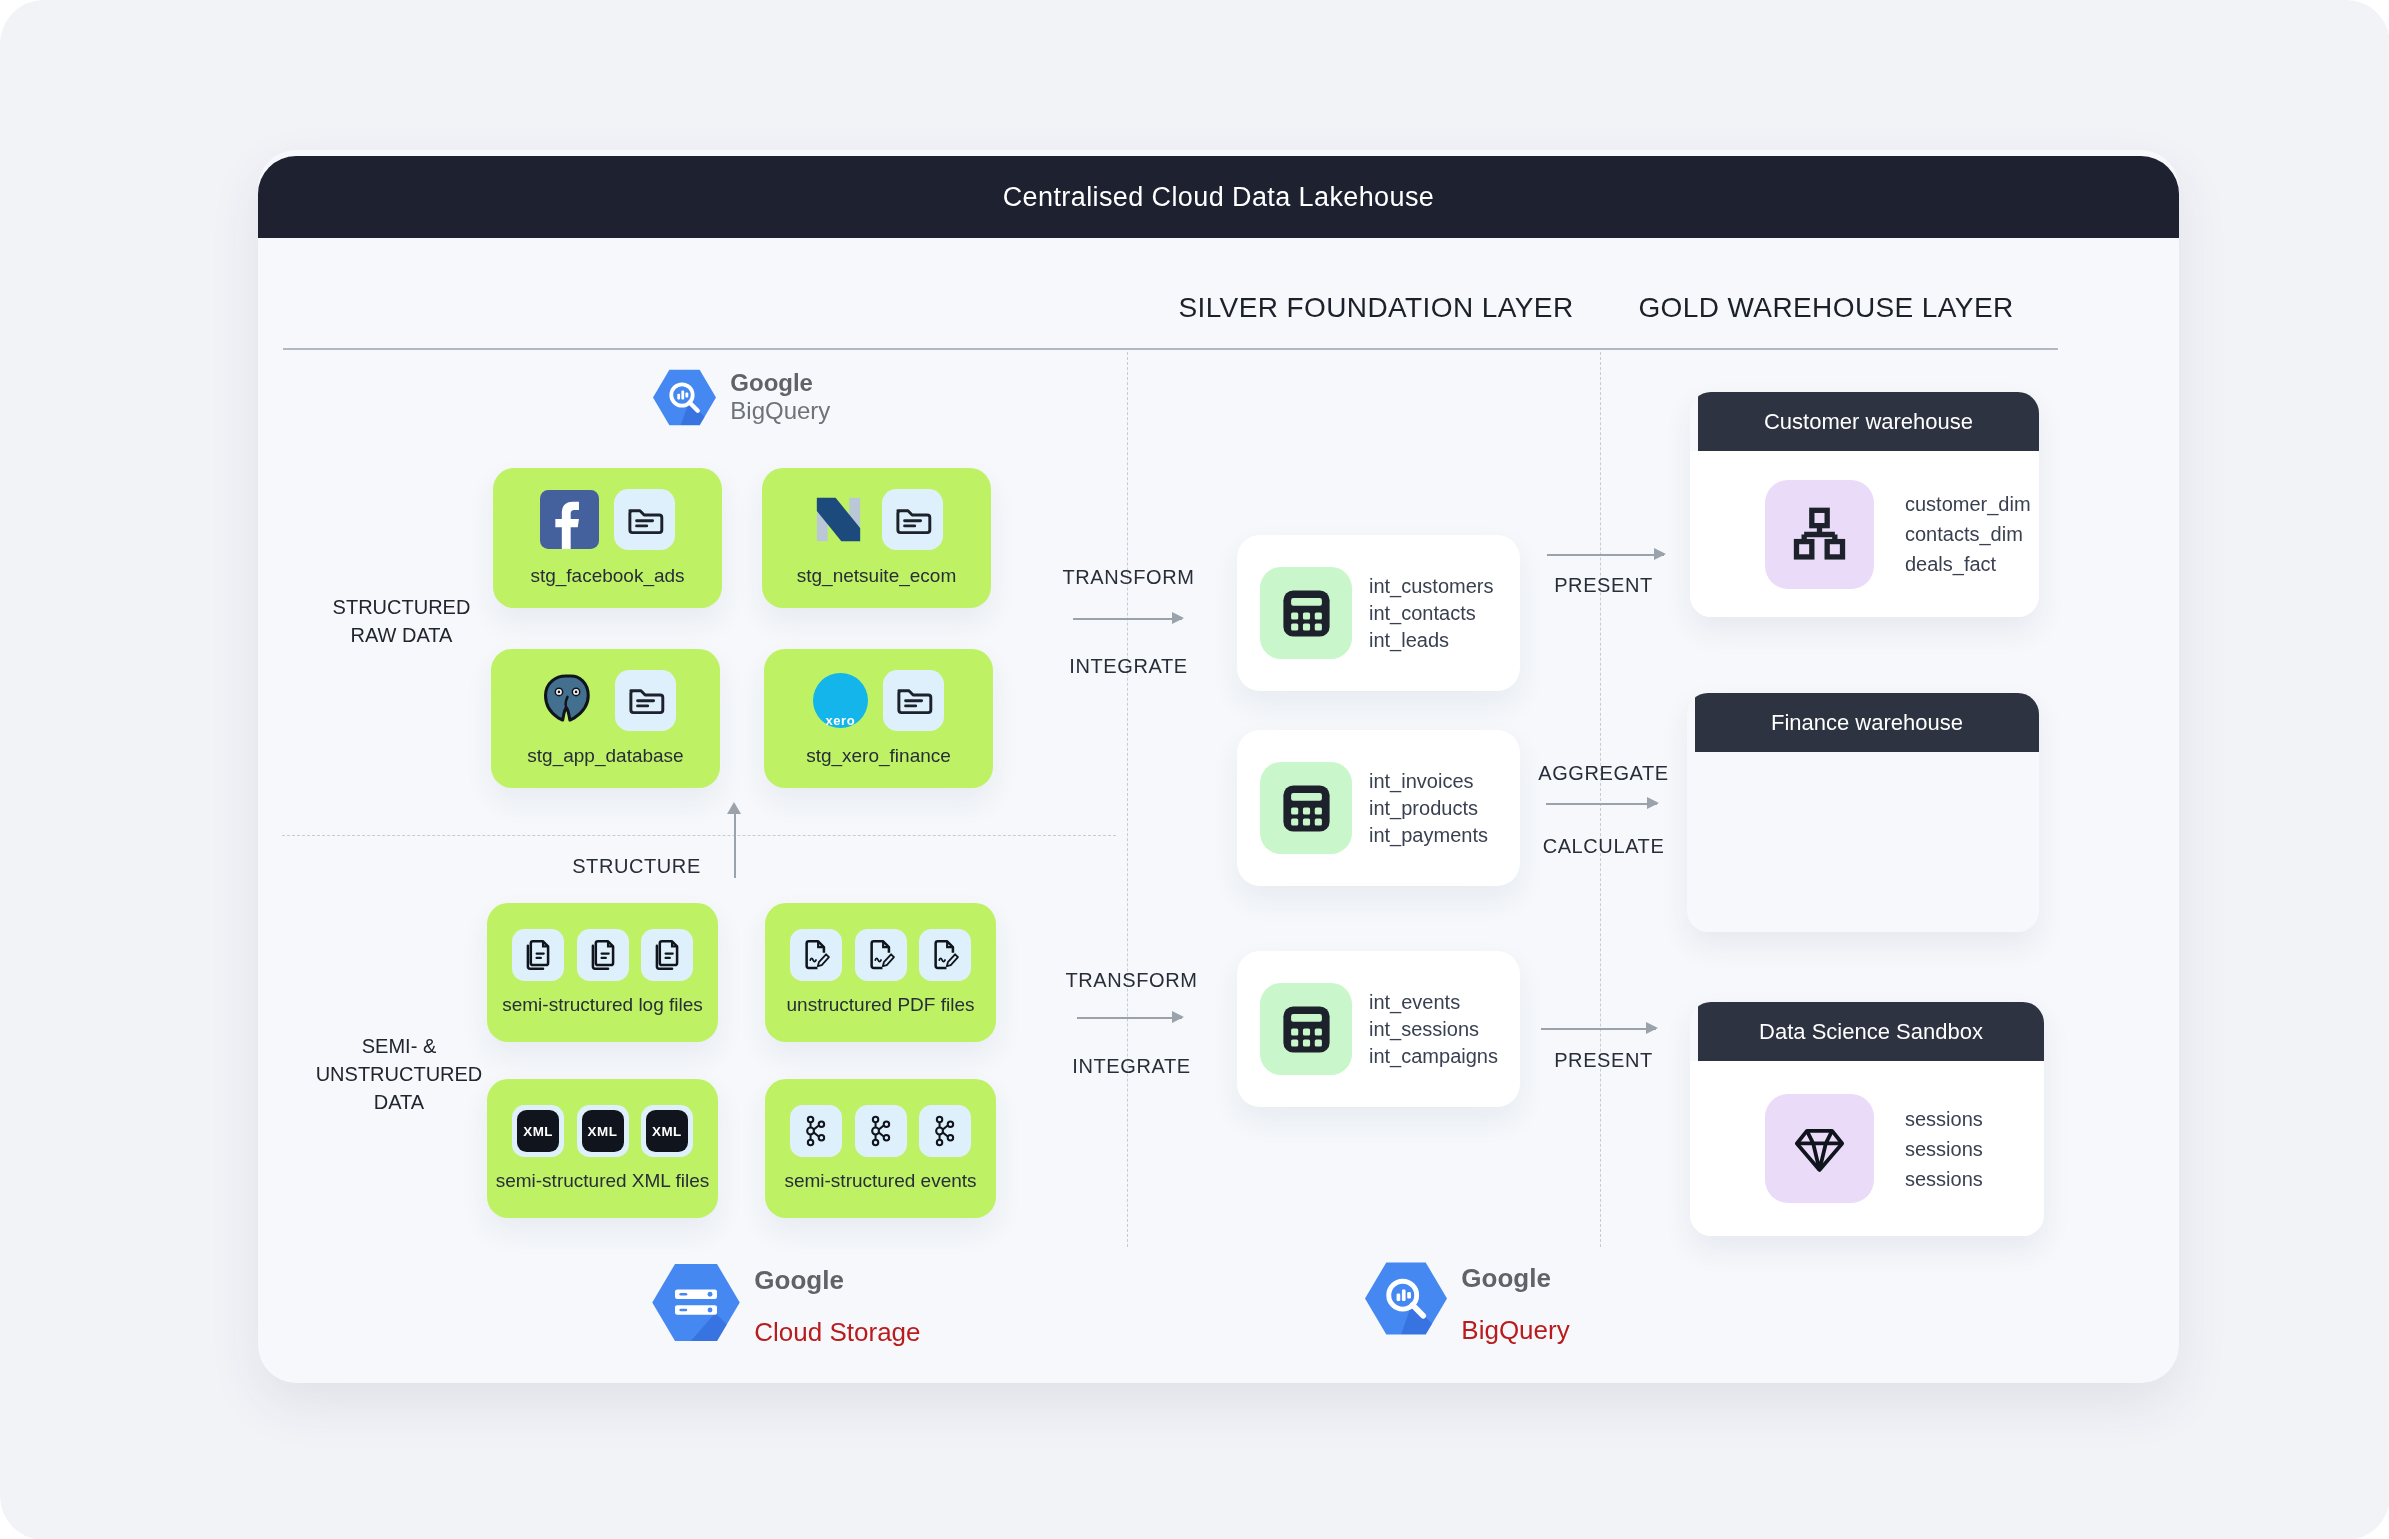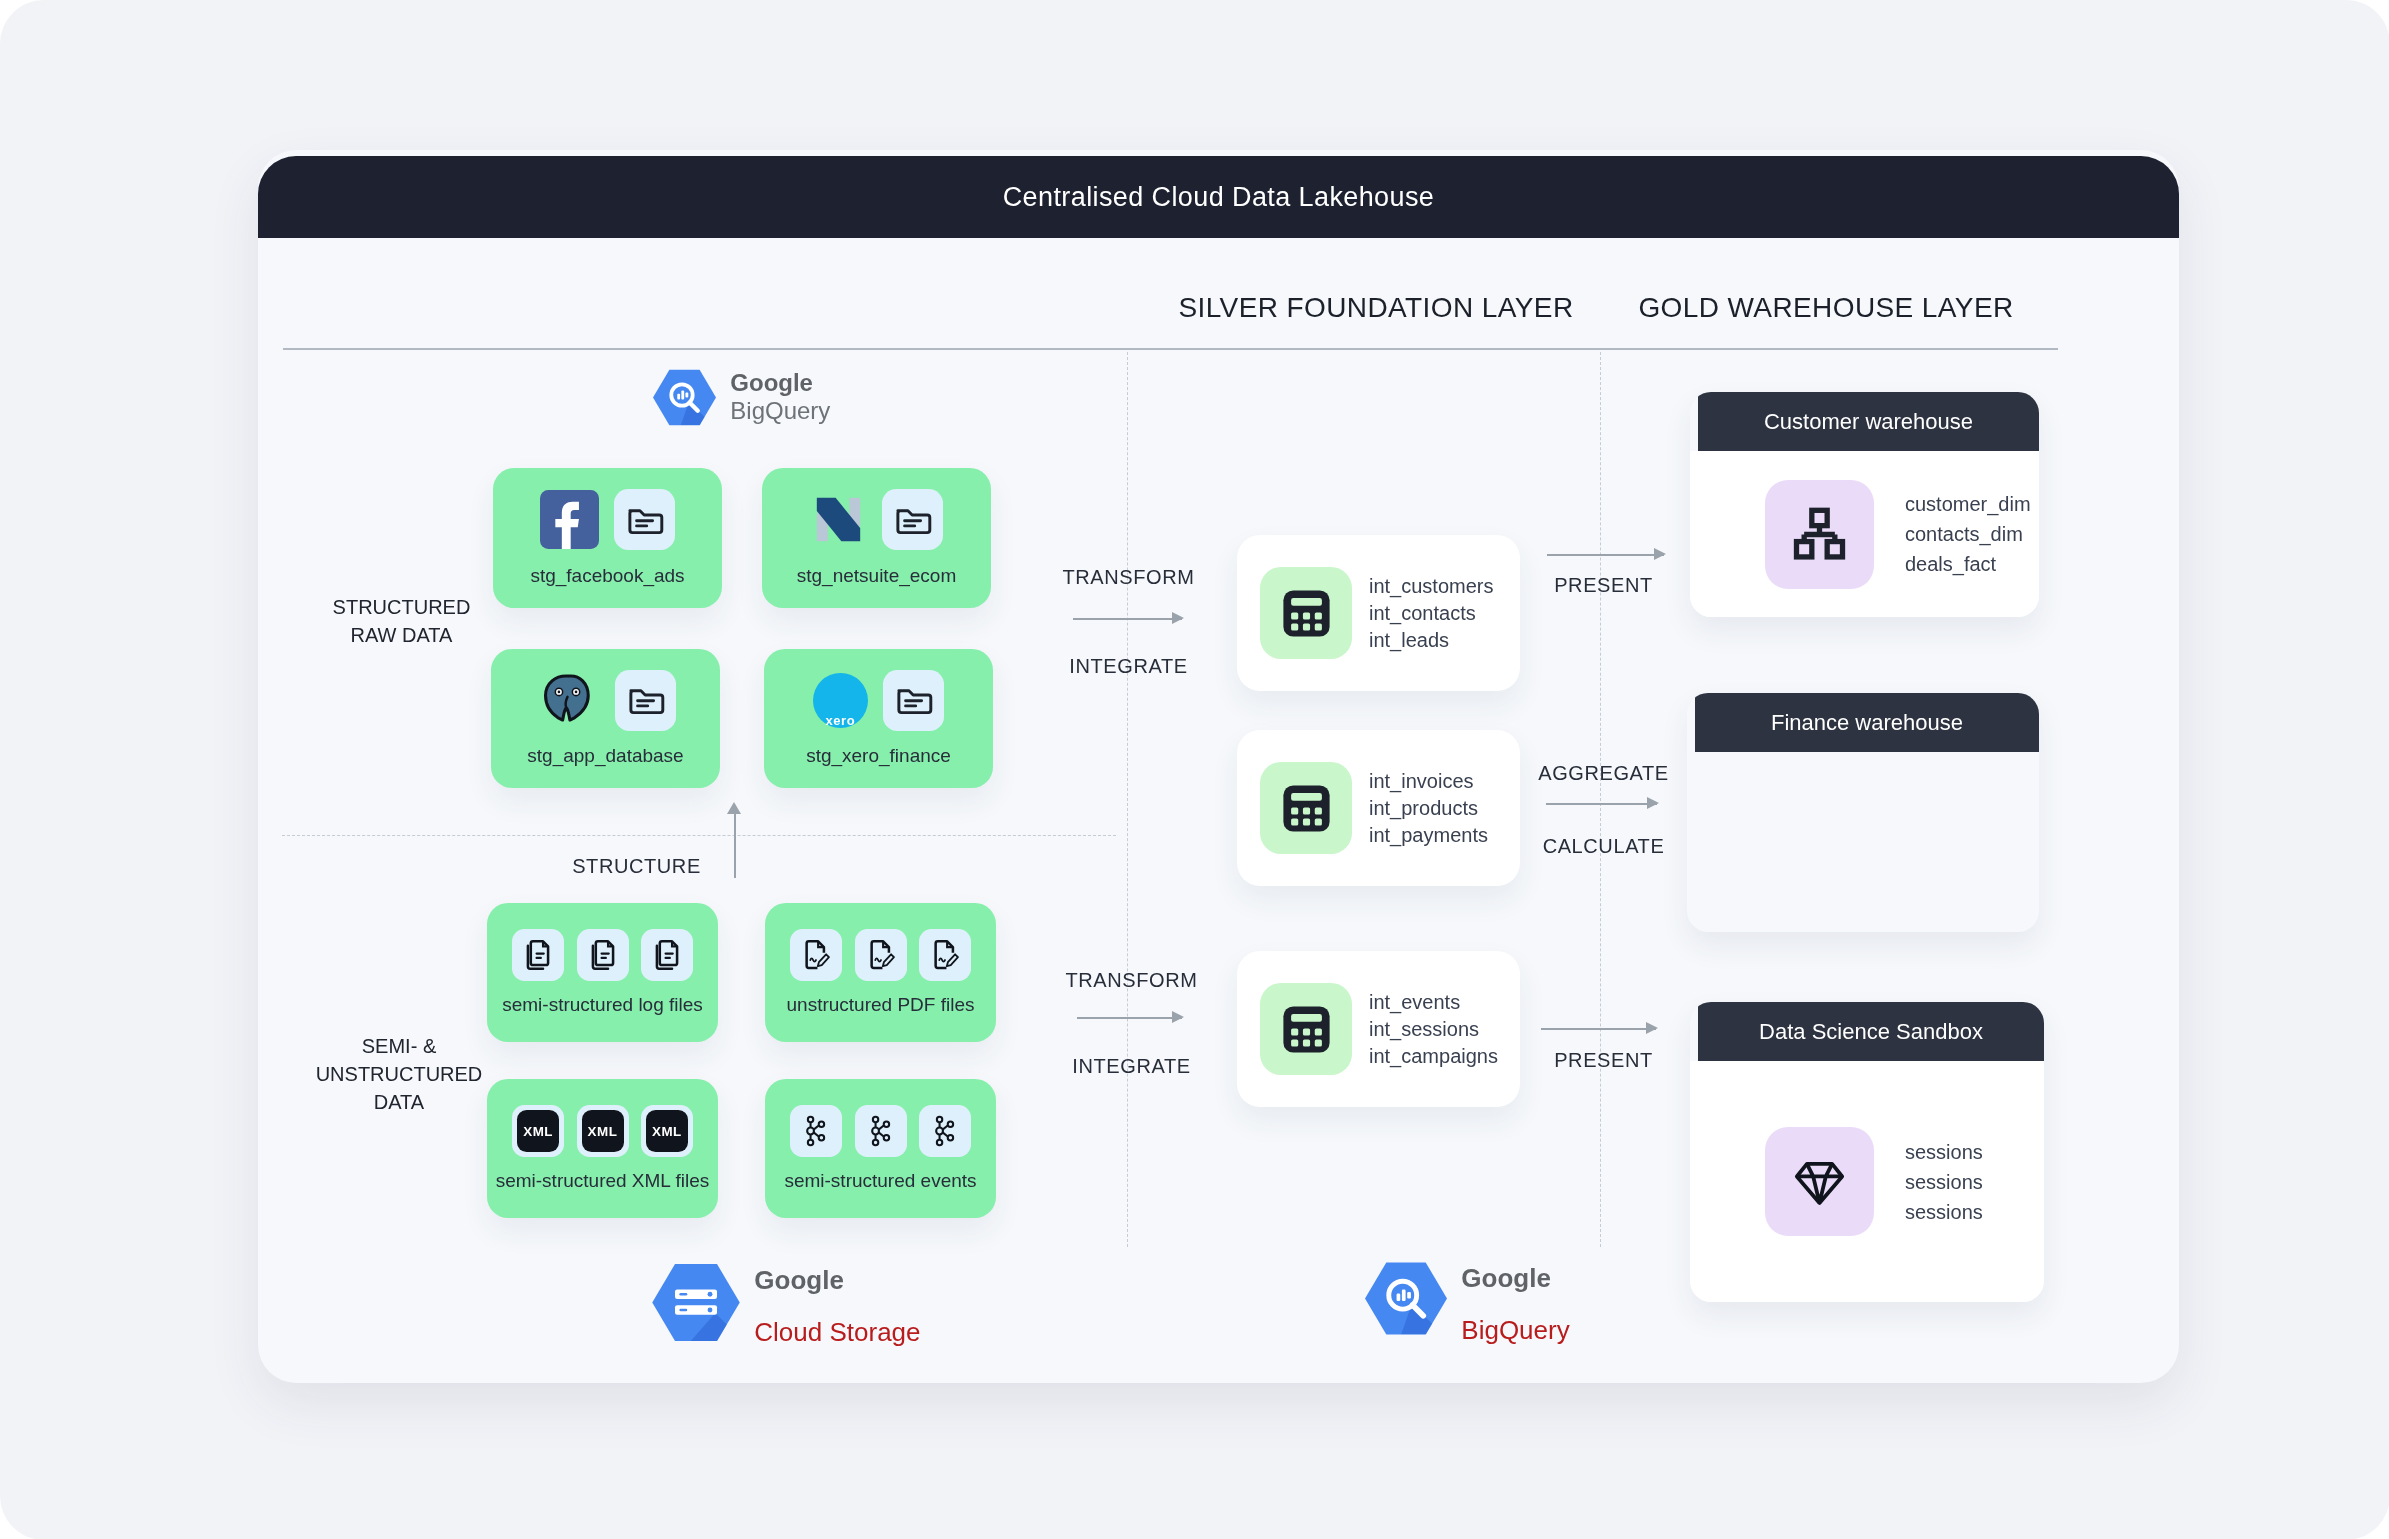--- a/index.html
+++ b/index.html
@@ -11,21 +11,21 @@
   .layer-h{position:absolute;text-align:center;font-size:28px;font-weight:500;color:#1b202a;letter-spacing:0.4px;}
   .rule{position:absolute;height:1.9px;background:#b3b9c2;}
   .vdash{position:absolute;width:0;border-left:1.9px dashed #c6ccd5;}
   .hdash{position:absolute;height:0;border-top:1.9px dashed #c6ccd5;}
   .flow-label{position:absolute;text-align:center;font-size:20px;font-weight:500;color:#272d39;letter-spacing:0.6px;}
   .side-label{position:absolute;text-align:center;font-size:20px;font-weight:500;color:#20252f;line-height:28px;}
   .harrow{position:absolute;height:1.9px;background:#9aa2ab;}
   .harrow:after{content:"";position:absolute;right:-1.9px;top:-6.2px;width:0;height:0;border-left:12.4px solid #9aa2ab;border-top:6.7px solid transparent;border-bottom:6.7px solid transparent;}
   .uparrow{position:absolute;width:1.9px;background:#9aa2ab;}
   .uparrow:before{content:"";position:absolute;top:-11.5px;left:-6.7px;width:0;height:0;border-bottom:12.4px solid #9aa2ab;border-left:7.6px solid transparent;border-right:7.6px solid transparent;}
-  .card{position:absolute;background:#86efac;border-radius:21px;box-shadow:0 13.4px 29px rgba(45,65,105,.07);display:flex;flex-direction:column;align-items:center;justify-content:center;gap:14.3px;}
+  .card{position:absolute;background:#bef264;border-radius:21px;box-shadow:0 13.4px 29px rgba(45,65,105,.07);display:flex;flex-direction:column;align-items:center;justify-content:center;gap:14.3px;}
   .icon-row{display:flex;align-items:center;gap:15.3px;}
   .tile{width:61px;height:61px;border-radius:14.3px;background:#def0fb;display:flex;align-items:center;justify-content:center;}
   .tile.sm{width:52px;height:52px;border-radius:12.4px;}
   .card-label{font-size:19px;font-weight:500;color:#272d39;}
   .xero-circle{width:55px;height:55px;border-radius:50%;background:#13b5ea;color:#fff;display:flex;align-items:flex-end;justify-content:center;font-size:13px;font-weight:600;letter-spacing:0.5px;}
   .xml-chip{width:42px;height:42px;border-radius:9.6px;background:#10141c;color:#fff;display:flex;align-items:center;justify-content:center;font-weight:bold;font-size:13.4px;letter-spacing:0.5px;}
   .silver-card{position:absolute;width:283px;height:156px;background:#ffffff;border-radius:23px;box-shadow:0 13.4px 29px rgba(45,65,105,.07);display:flex;align-items:center;padding-left:23px;gap:17px;box-sizing:border-box;}
   .tile-green{width:92px;height:92px;border-radius:21px;background:#c9f6ca;display:flex;align-items:center;justify-content:center;flex:none;}
   .lines{font-size:20px;font-weight:500;color:#394050;line-height:27px;}
   .gold-card{position:absolute;border-radius:21px;box-shadow:0 13.4px 29px rgba(45,65,105,.08);overflow:hidden;display:flex;flex-direction:column;}
@@ -378,21 +378,21 @@
         <div>contacts_dim</div>
         <div>deals_fact</div>
       </div>
     </div>
   </div>
 
   <div class="gold-card" style="left:1687px;top:693px;width:352px;height:239px;">
     <div class="gold-header">Finance warehouse</div>
   </div>
 
-  <div class="gold-card" style="left:1690px;top:1002px;width:354px;height:300px;">
+  <div class="gold-card" style="left:1690px;top:1002px;width:354px;height:234px;">
     <div class="gold-header">Data Science Sandbox</div>
     <div class="gold-body">
       <div class="tile-lav">
         <svg viewBox="0 0 100 100" width="63" height="63" fill="none" stroke="#10141c" stroke-width="6" stroke-linejoin="round">
           <path d="M30 22 H70 L86 42 L50 84 L14 42 Z"></path>
           <path d="M14 42 H86 M30 22 L40 42 M70 22 L60 42 M40 42 L50 84 M60 42 L50 84"></path>
         </svg>
       </div>
       <div class="gold-lines">
         <div>sessions</div>

